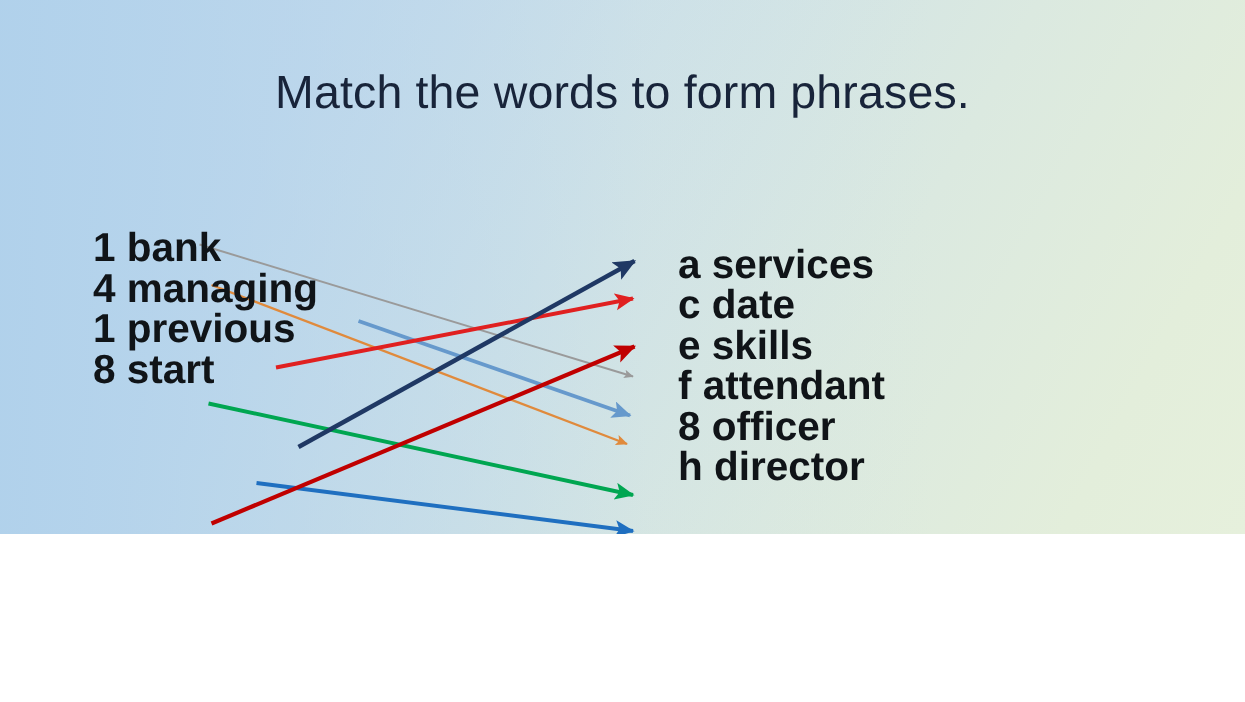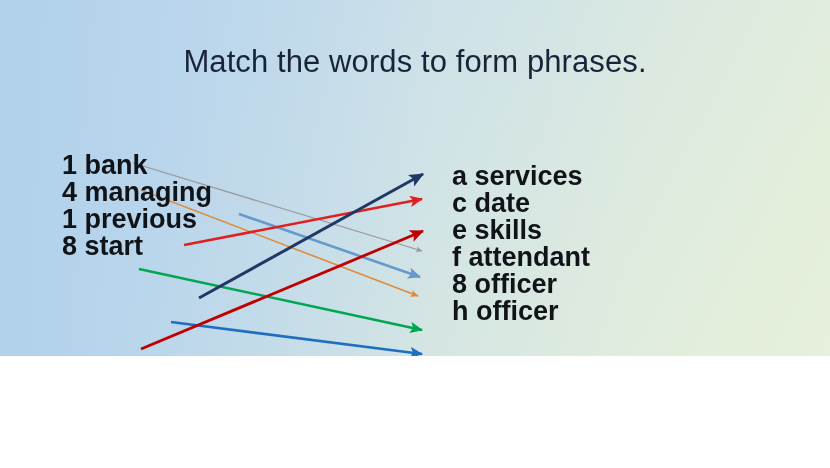--- a/index.html
+++ b/index.html
@@ -127,16 +127,16 @@
     <div class="word-item">1 previous</div>
     <div class="word-item">8 start</div>
   </div>
 
   <div class="col" id="right-column">
     <div class="word-item">a services</div>
     <div class="word-item">c date</div>
     <div class="word-item">e skills</div>
     <div class="word-item">f attendant</div>
     <div class="word-item">8 officer</div>
-    <div class="word-item">h officer</div>
+    <div class="word-item">h director</div>
   </div>
 
 </div>
 
 </body></html>

